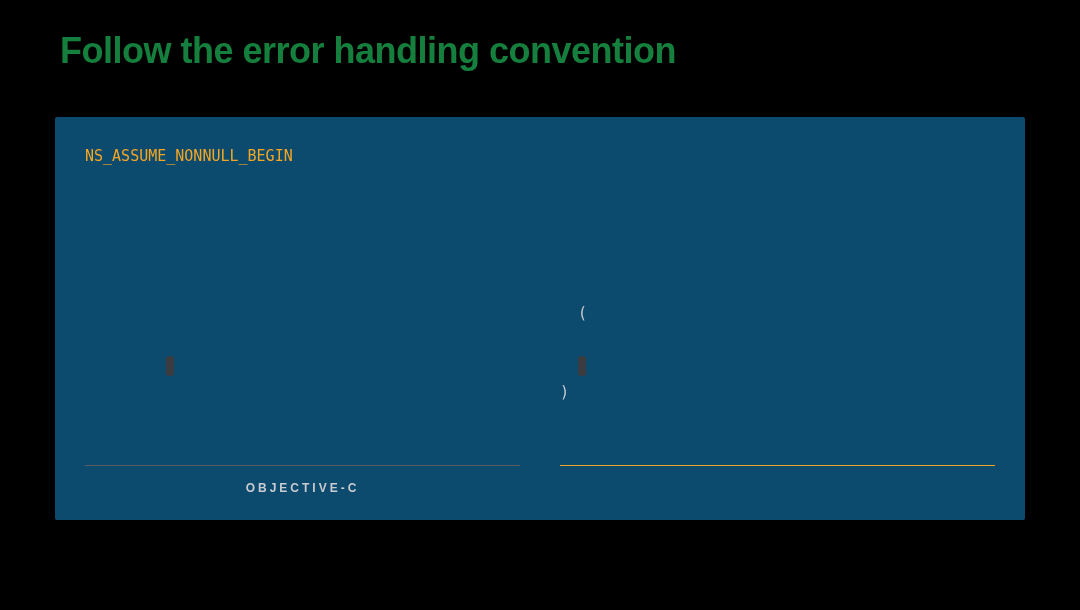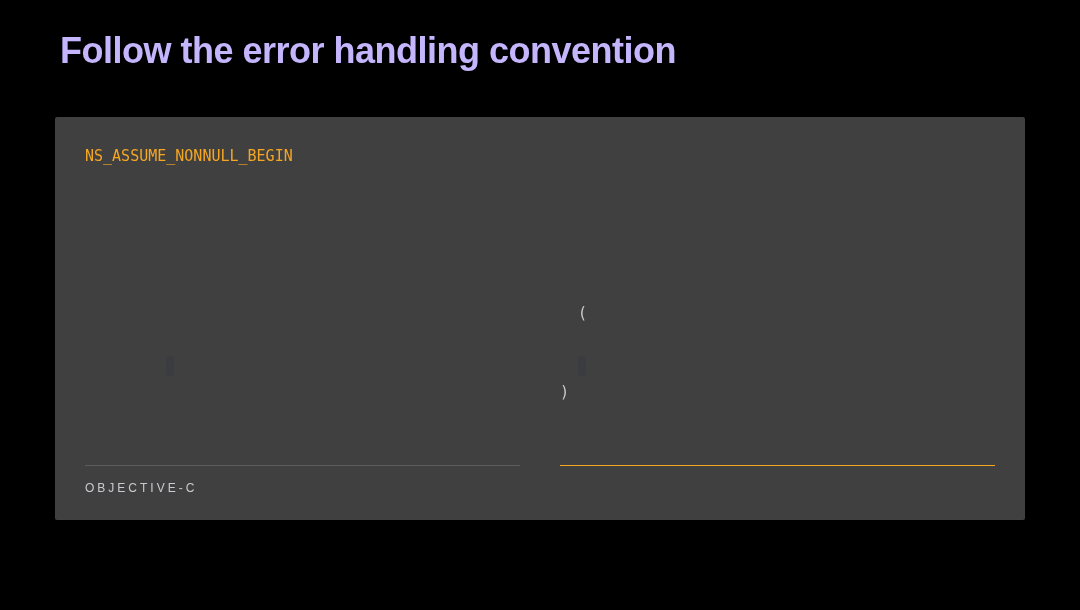--- a/index.html
+++ b/index.html
@@ -8,28 +8,28 @@
       box-sizing: border-box;
     }
     body {
       width: 1080px;
       height: 610px;
       background: #000000;
       font-family: -apple-system, BlinkMacSystemFont, "Segoe UI", Helvetica, Arial, sans-serif;
       overflow: hidden;
     }
     .slide-title {
-      color: #c4b5fd;
+      color: #15803d;
       font-size: 36px;
       font-weight: 700;
       padding: 30px 60px 25px 60px;
       letter-spacing: -0.5px;
     }
     .code-panel {
-      background: #404040;
+      background: #0c4a6e;
       margin: 20px 55px 0 55px;
       padding: 30px 30px 25px 30px;
       border-radius: 2px;
       position: relative;
     }
     .macro-line {
       font-family: "SF Mono", Menlo, Monaco, Consolas, monospace;
       font-size: 15px;
       color: #f5a623;
       margin-bottom: 30px;
@@ -68,25 +68,25 @@
     }
     .divider {
       height: 1px;
       background: #5a5c60;
       margin-bottom: 15px;
     }
     .divider.accent {
       background: #f5a623;
     }
     .lang-label {
-      text-align: left;
+      text-align: center;
       color: #c9cbd0;
       font-size: 12px;
       letter-spacing: 3px;
-      font-weight: 400;
+      font-weight: 700;
     }
   </style>
 </head>
 <body>
 
 <h1 class="slide-title">Follow the error handling convention</h1>
 
 <div class="code-panel">
 
   <div class="macro-line">NS_ASSUME_NONNULL_BEGIN</div>

